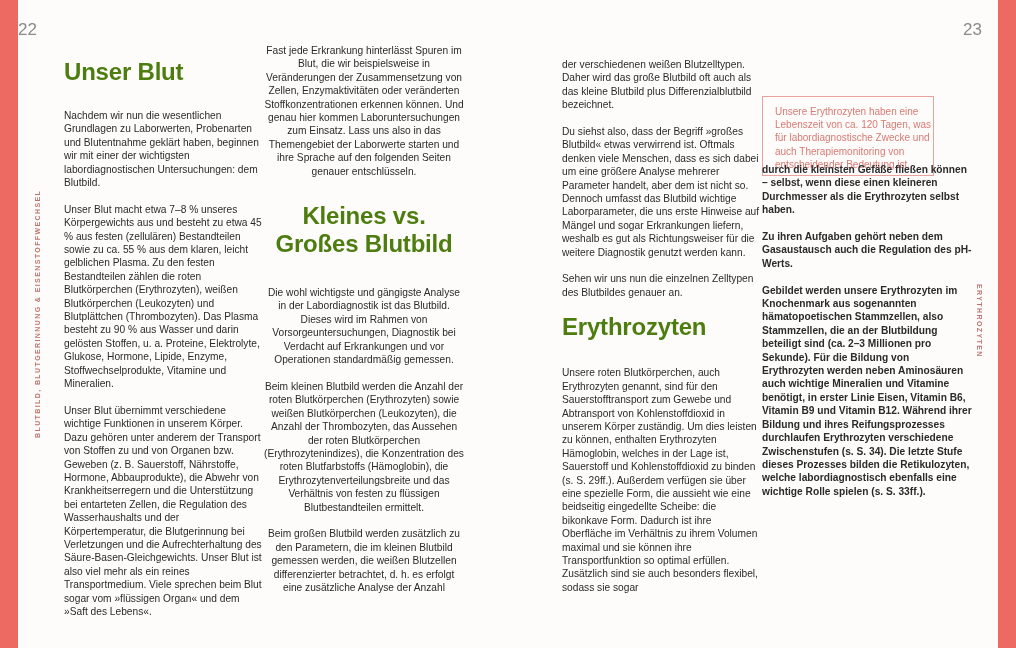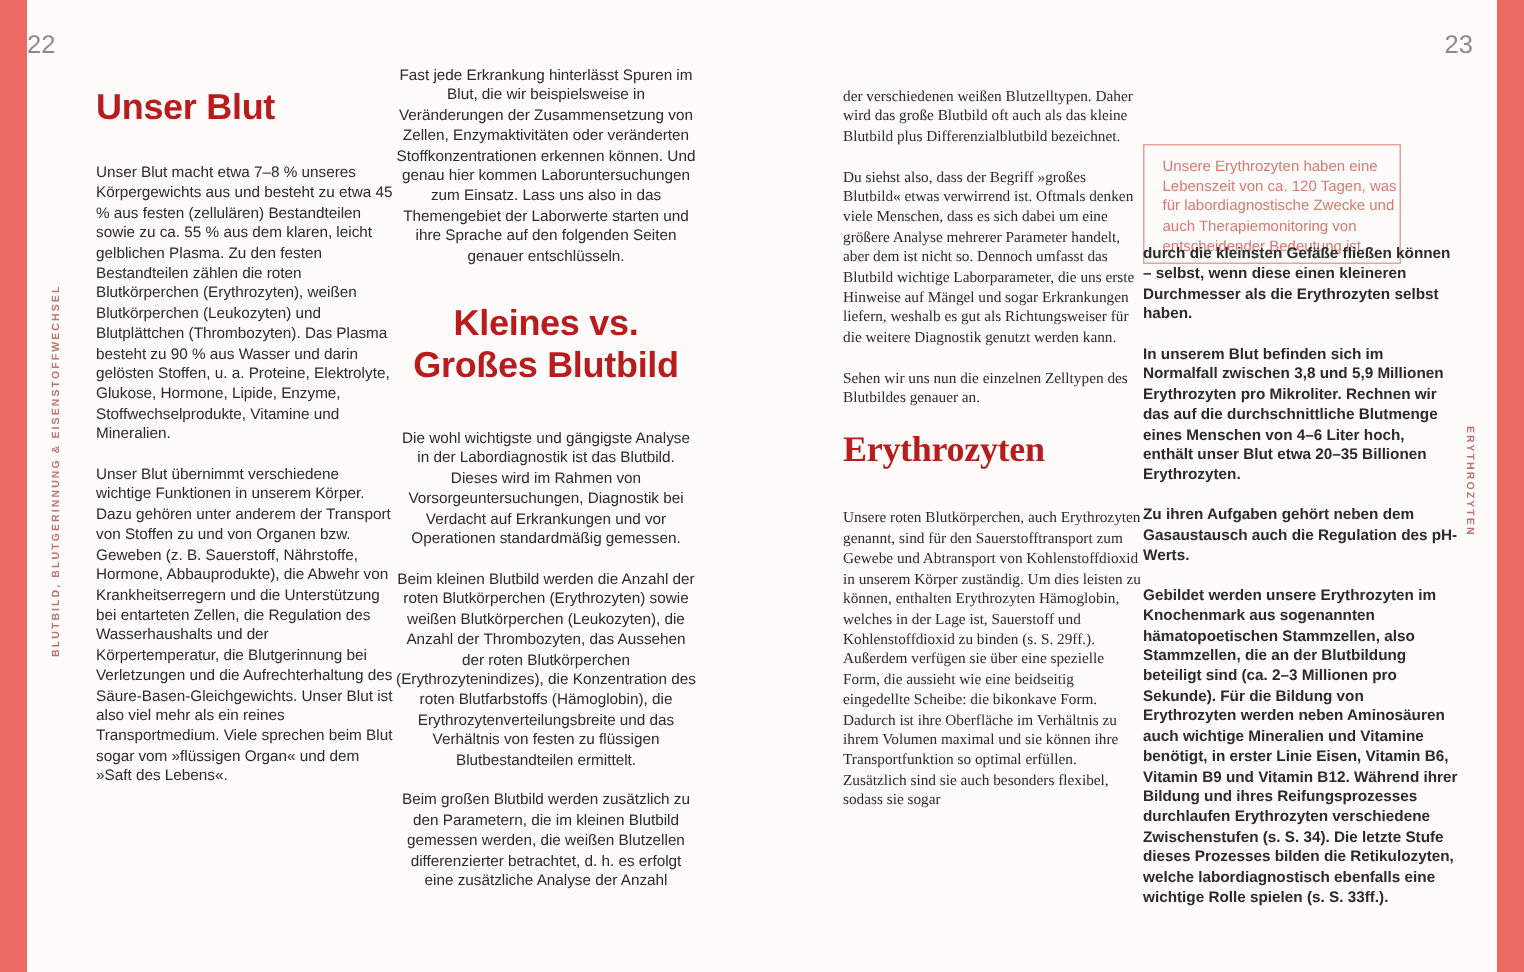--- a/index.html
+++ b/index.html
@@ -15,24 +15,24 @@
   .pn-left { left: 18px; }
   .pn-right { left: 963px; }
   .side-text {
     position: absolute; font-size: 7px; letter-spacing: 1.4px; color: #c0736e;
     font-weight: bold; white-space: nowrap;
   }
   .side-left { left: 34px; top: 438px; transform-origin: 0 0; transform: rotate(-90deg); }
   .side-right { left: 983px; top: 284px; transform-origin: 0 0; transform: rotate(90deg); }
   .col { position: absolute; font-size: 10.2px; line-height: 13.4px; }
   .col p { margin: 0 0 13.4px 0; }
-  .h1 { color: #b91c1c; font-size: 24px; font-weight: bold; line-height: 28px; margin: 0; letter-spacing: -0.2px; }
+  .h1 { color: #4d7c0f; font-size: 24px; font-weight: bold; line-height: 28px; margin: 0; letter-spacing: -0.2px; }
   .c1 { left: 64px; top: 58px; width: 200px; }
   .c2 { left: 264px; top: 44px; width: 200px; text-align: center; }
-  .c3 { left: 562px; top: 58px; width: 200px; font-family: Liberation Serif, serif; }
+  .c3 { left: 562px; top: 58px; width: 200px; }
   .c4 { left: 762px; top: 163px; width: 210px; font-weight: bold; }
   .callout {
     position: absolute; left: 762px; top: 57px; width: 172px; height: 80px;
     border: 1.5px solid #e9a29d; padding: 8px 0 0 12px; box-sizing: border-box;
     color: #d87a73; font-size: 10px; line-height: 13.2px; margin-top: 39px;
   }
 </style>
 </head>
 <body>
 
@@ -40,20 +40,21 @@
 <div class="edge-right"></div>
 
 <div class="page-num pn-left">22</div>
 <div class="page-num pn-right">23</div>
 
 <div class="side-text side-left">BLUTBILD, BLUTGERINNUNG &amp; EISENSTOFFWECHSEL</div>
 <div class="side-text side-right">ERYTHROZYTEN</div>
 
 <div class="col c1">
   <h1 class="h1" style="margin-bottom:23px;">Unser Blut</h1>
+  <p>Nachdem wir nun die wesentlichen Grundlagen zu Laborwerten, Probenarten und Blutentnahme geklärt haben, beginnen wir mit einer der wichtigsten labordiagnostischen Untersuchungen: dem Blutbild.</p>
   <p>Unser Blut macht etwa 7–8 % unseres Körpergewichts aus und besteht zu etwa 45 % aus festen (zellulären) Bestandteilen sowie zu ca. 55 % aus dem klaren, leicht gelblichen Plasma. Zu den festen Bestandteilen zählen die roten Blutkörperchen (Erythrozyten), weißen Blutkörperchen (Leukozyten) und Blutplättchen (Thrombozyten). Das Plasma besteht zu 90 % aus Wasser und darin gelösten Stoffen, u. a. Proteine, Elektrolyte, Glukose, Hormone, Lipide, Enzyme, Stoffwechselprodukte, Vitamine und Mineralien.</p>
   <p>Unser Blut übernimmt verschiedene wichtige Funktionen in unserem Körper. Dazu gehören unter anderem der Transport von Stoffen zu und von Organen bzw. Geweben (z. B. Sauerstoff, Nährstoffe, Hormone, Abbauprodukte), die Abwehr von Krankheitserregern und die Unterstützung bei entarteten Zellen, die Regulation des Wasserhaushalts und der Körpertemperatur, die Blutgerinnung bei Verletzungen und die Aufrechterhaltung des Säure-Basen-Gleichgewichts. Unser Blut ist also viel mehr als ein reines Transportmedium. Viele sprechen beim Blut sogar vom »flüssigen Organ« und dem »Saft des Lebens«.</p>
 </div>
 
 <div class="col c2">
   <p>Fast jede Erkrankung hinterlässt Spuren im Blut, die wir beispielsweise in Veränderungen der Zusammensetzung von Zellen, Enzymaktivitäten oder veränderten Stoffkonzentrationen erkennen können. Und genau hier kommen Laboruntersuchungen zum Einsatz. Lass uns also in das Themengebiet der Laborwerte starten und ihre Sprache auf den folgenden Seiten genauer entschlüsseln.</p>
   <h1 class="h1" style="margin:24px 0 28px 0;">
     <span>Kleines vs.</span><br>
     <span>Großes Blutbild</span>
   </h1>
@@ -69,16 +70,15 @@
   <h1 class="h1" style="margin:14px 0 25px 0;">Erythrozyten</h1>
   <p>Unsere roten Blutkörperchen, auch Erythrozyten genannt, sind für den Sauerstofftransport zum Gewebe und Abtransport von Kohlenstoffdioxid in unserem Körper zuständig. Um dies leisten zu können, enthalten Erythrozyten Hämoglobin, welches in der Lage ist, Sauerstoff und Kohlenstoffdioxid zu binden (s. S. 29ff.). Außerdem verfügen sie über eine spezielle Form, die aussieht wie eine beidseitig eingedellte Scheibe: die bikonkave Form. Dadurch ist ihre Oberfläche im Verhältnis zu ihrem Volumen maximal und sie können ihre Transportfunktion so optimal erfüllen. Zusätzlich sind sie auch besonders flexibel, sodass sie sogar</p>
 </div>
 
 <div class="callout">
   <span>Unsere Erythrozyten haben eine Lebenszeit von ca. 120 Tagen, was für labordiagnostische Zwecke und auch Therapiemonitoring von entscheidender Bedeutung ist.</span>
 </div>
 
 <div class="col c4">
   <p>durch die kleinsten Gefäße fließen können – selbst, wenn diese einen kleineren Durchmesser als die Erythrozyten selbst haben.</p>
-  <p>In unserem Blut befinden sich im Normalfall zwischen 3,8 und 5,9 Millionen Erythrozyten pro Mikroliter. Rechnen wir das auf die durchschnittliche Blutmenge eines Menschen von 4–6 Liter hoch, enthält unser Blut etwa 20–35 Billionen Erythrozyten.</p>
   <p>Zu ihren Aufgaben gehört neben dem Gasaustausch auch die Regulation des pH-Werts.</p>
   <p>Gebildet werden unsere Erythrozyten im Knochenmark aus sogenannten hämatopoetischen Stammzellen, also Stammzellen, die an der Blutbildung beteiligt sind (ca. 2–3 Millionen pro Sekunde). Für die Bildung von Erythrozyten werden neben Aminosäuren auch wichtige Mineralien und Vitamine benötigt, in erster Linie Eisen, Vitamin B6, Vitamin B9 und Vitamin B12. Während ihrer Bildung und ihres Reifungsprozesses durchlaufen Erythrozyten verschiedene Zwischenstufen (s. S. 34). Die letzte Stufe dieses Prozesses bilden die Retikulozyten, welche labordiagnostisch ebenfalls eine wichtige Rolle spielen (s. S. 33ff.).</p>
 </div>
 
 </body></html>

